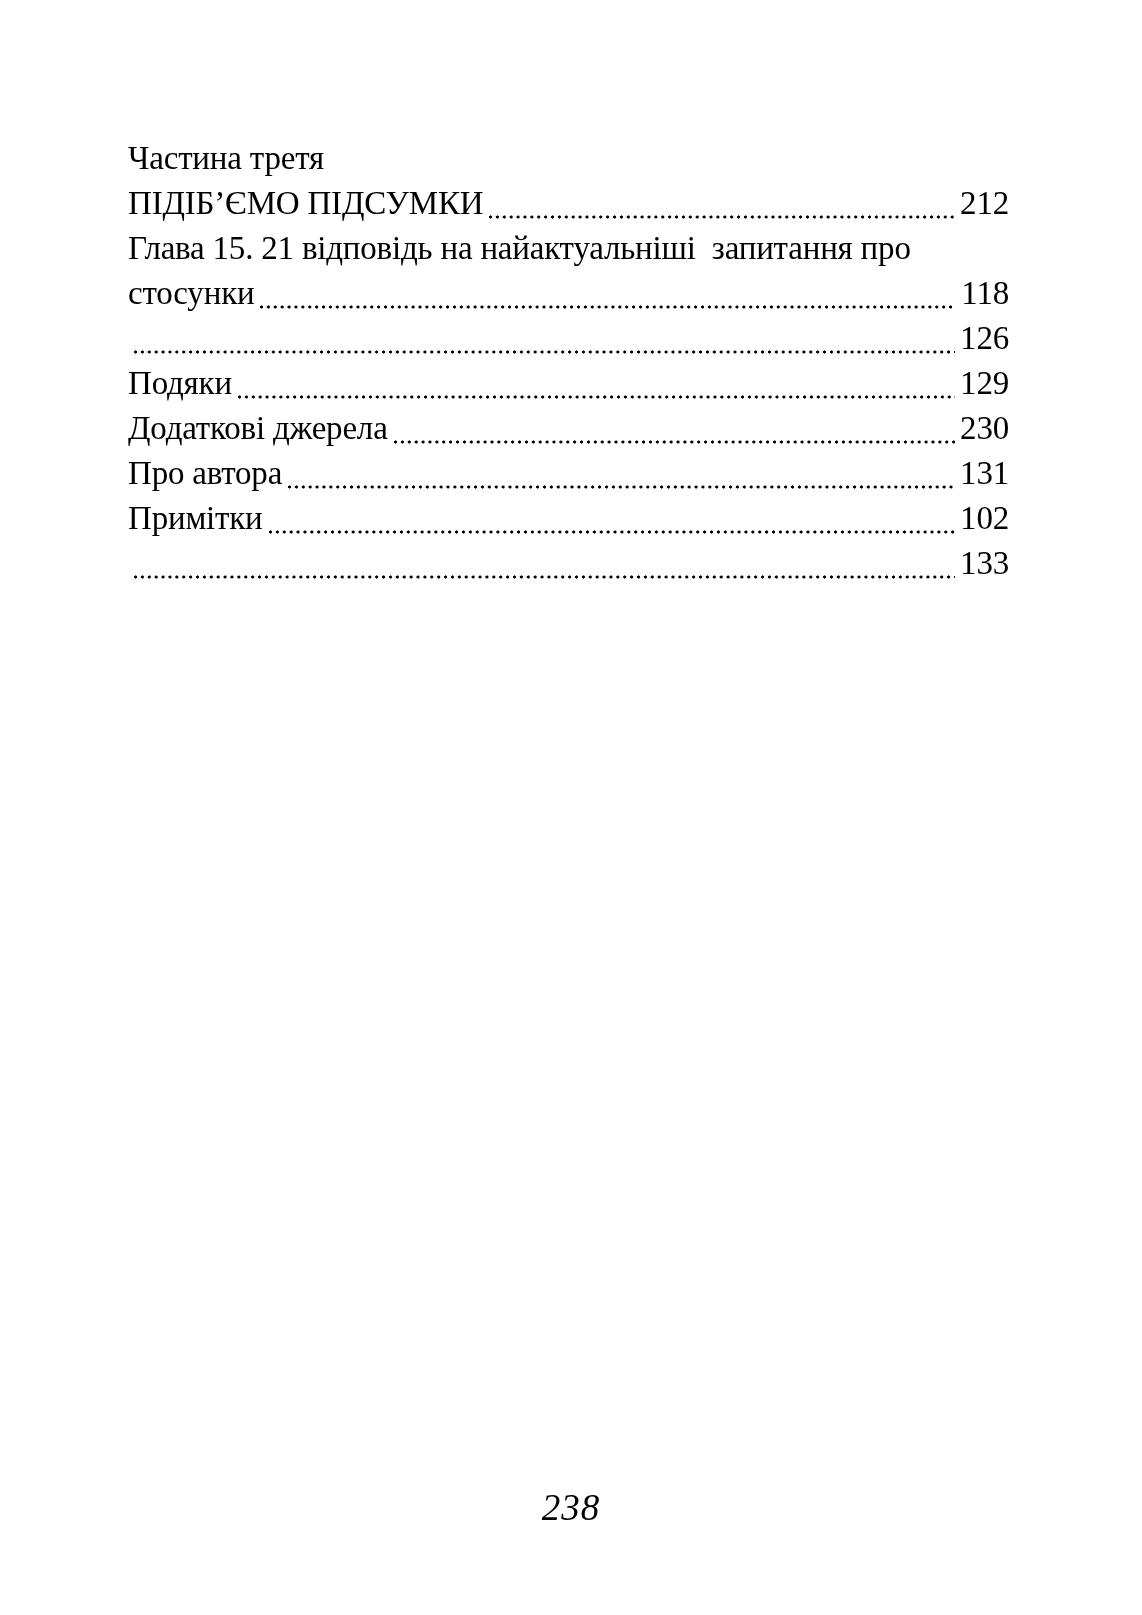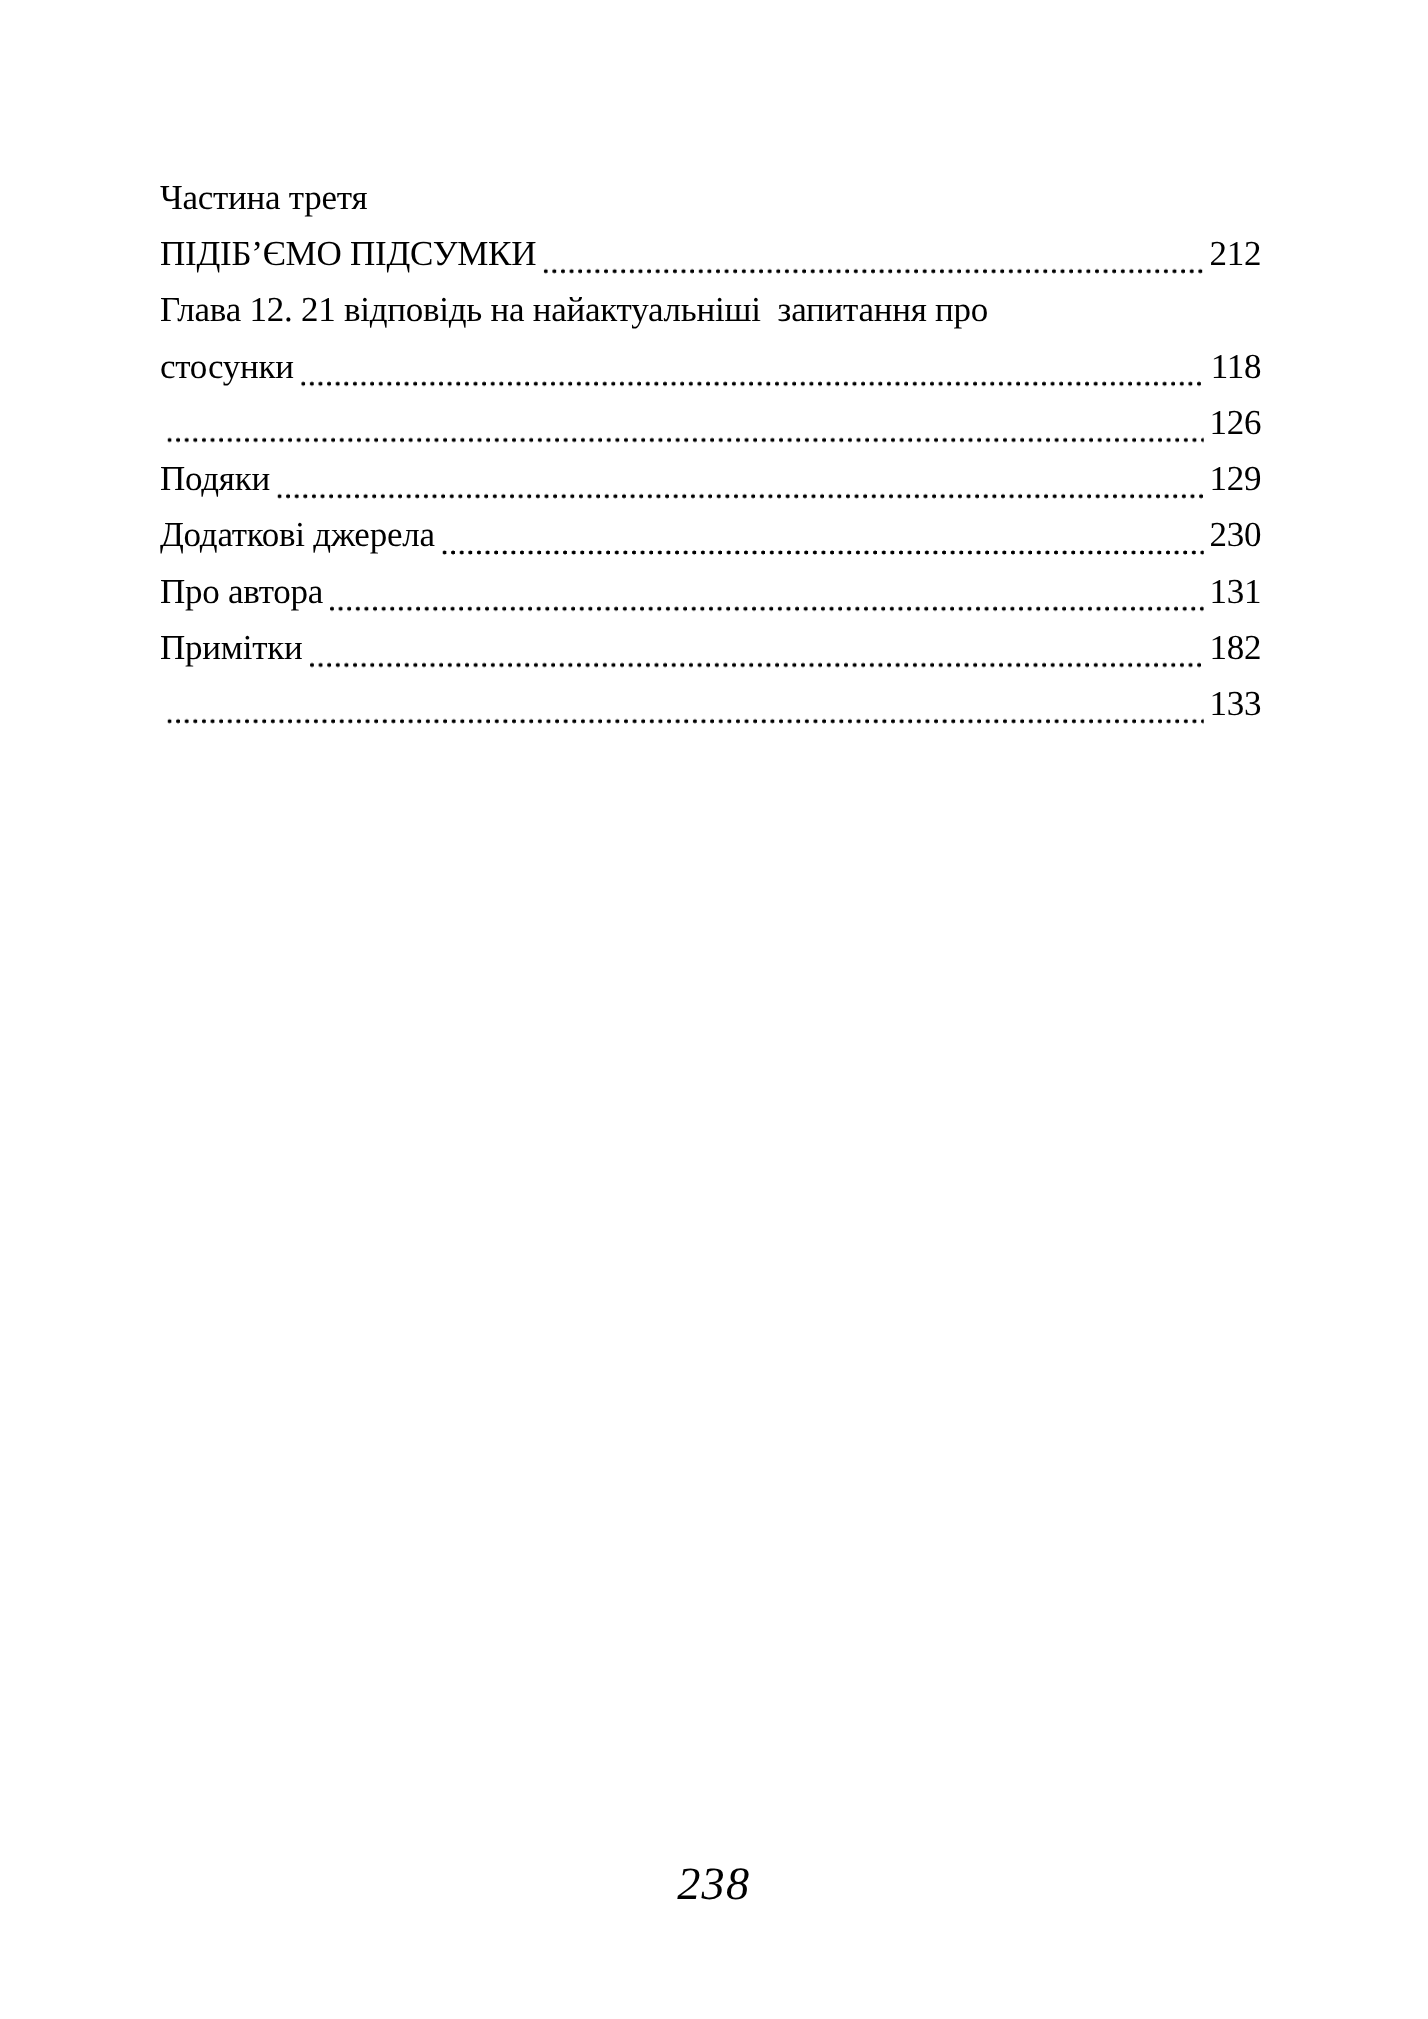--- a/index.html
+++ b/index.html
@@ -23,21 +23,21 @@
     position: absolute;
     left: 128px;
     top: 136px;
     width: 881px;
   }
   .toc-row {
     display: flex;
     align-items: flex-end;
     height: 45px;
     line-height: 45px;
-    font-size: 28px;
+    font-size: 33px;
     letter-spacing: -0.2px;
     white-space: pre;
   }
   .toc-row .title {
     flex: 0 0 auto;
     white-space: pre;
   }
   .toc-row .leader {
     flex: 1 1 auto;
     align-self: flex-end;
@@ -74,21 +74,21 @@
       <span class="title">Частина третя</span>
     </div>
 
     <div class="toc-row">
       <span class="title">ПІДІБ’ЄМО ПІДСУМКИ</span>
       <span class="leader"></span>
       <span class="pagenum">212</span>
     </div>
 
     <div class="toc-row">
-      <span class="title">Глава 12. 21 відповідь на найактуальніші  запитання про</span>
+      <span class="title">Глава 15. 21 відповідь на найактуальніші  запитання про</span>
     </div>
 
     <div class="toc-row">
       <span class="title">стосунки</span>
       <span class="leader"></span>
       <span class="pagenum">118</span>
     </div>
 
     <div class="toc-row">
       <span class="leader"></span>
@@ -109,21 +109,21 @@
 
     <div class="toc-row">
       <span class="title">Про автора</span>
       <span class="leader"></span>
       <span class="pagenum">131</span>
     </div>
 
     <div class="toc-row">
       <span class="title">Примітки</span>
       <span class="leader"></span>
-      <span class="pagenum">182</span>
+      <span class="pagenum">102</span>
     </div>
 
     <div class="toc-row">
       <span class="leader"></span>
       <span class="pagenum">133</span>
     </div>
 
   </div>
 
   <div class="footer-folio">238</div>

